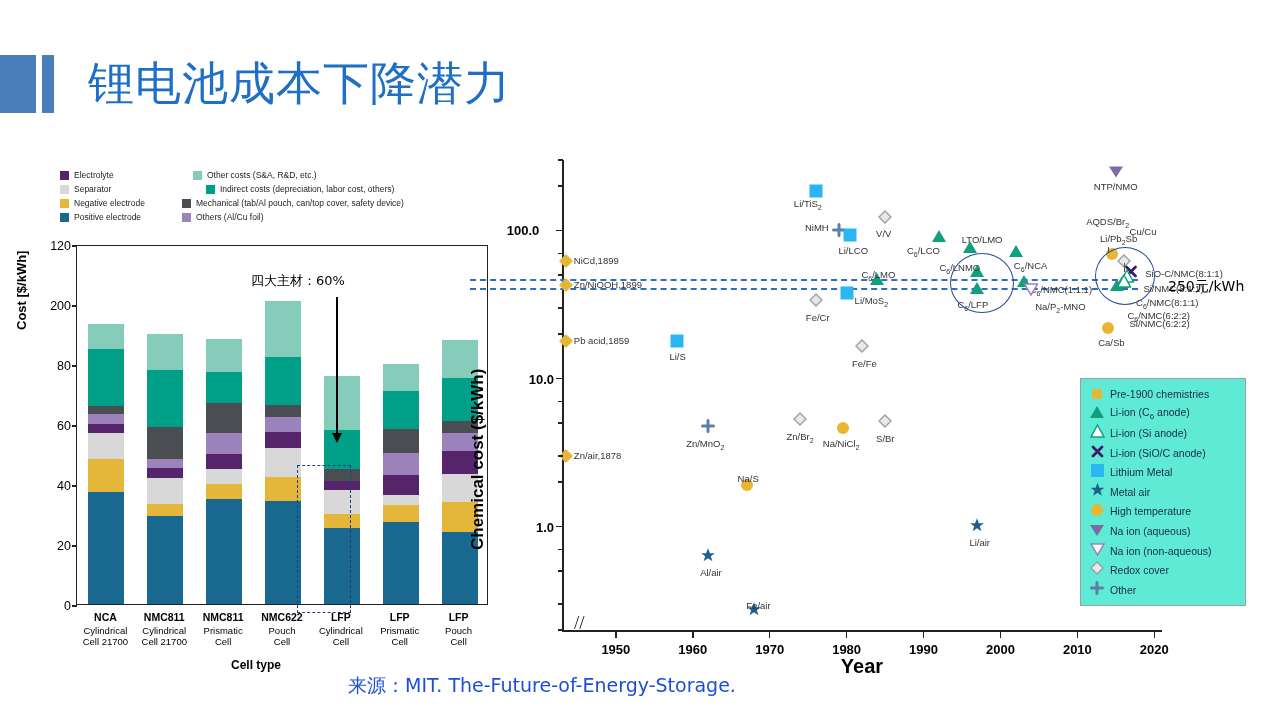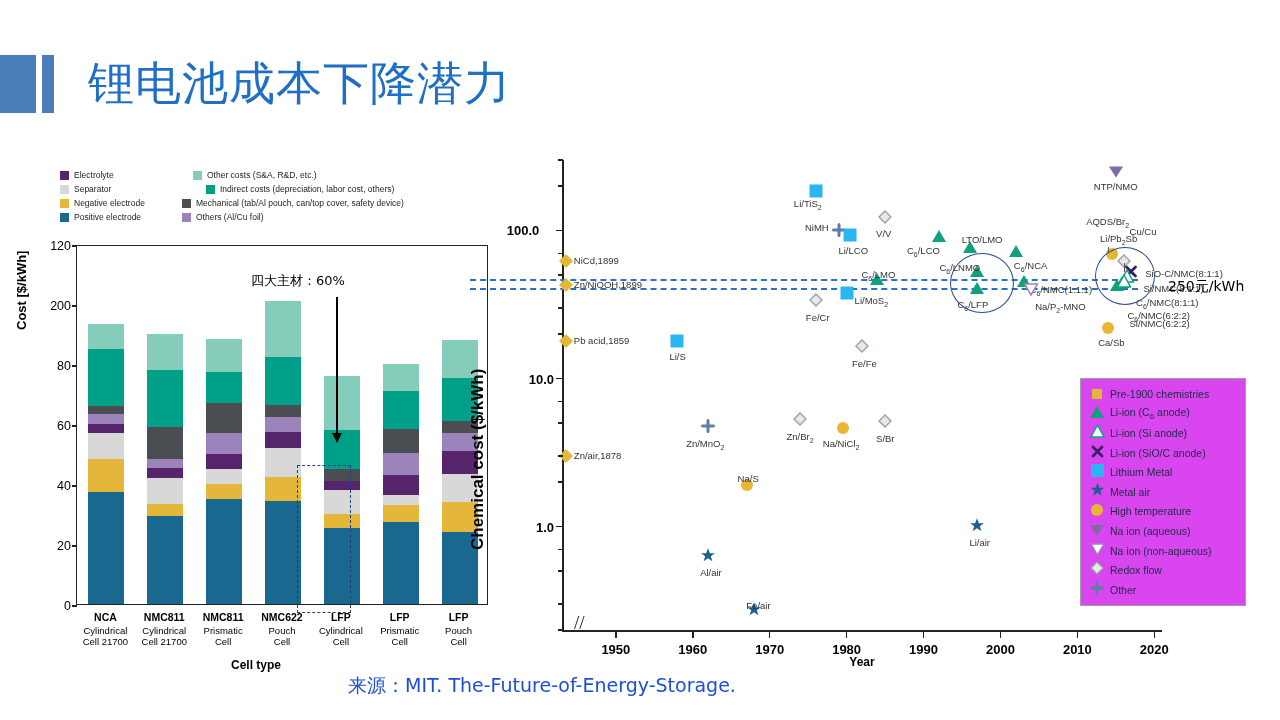--- a/index.html
+++ b/index.html
@@ -50,33 +50,33 @@
   #sc-xaxis{position:absolute;left:100px;top:480px;width:600px;height:1.6px;background:#222;}
   .sc-ytick-lbl{position:absolute;transform:translateY(-50%);font-size:13px;font-weight:bold;color:#000;
      text-align:right;white-space:nowrap;}
   .sc-ytick{position:absolute;width:7px;height:1.5px;background:#222;}
   .sc-ytick.minor{width:5px;}
   .sc-xtick{position:absolute;width:1.5px;height:7px;background:#222;}
   .sc-xtick-lbl{position:absolute;font-size:13px;font-weight:bold;color:#000;transform:translateX(-50%);white-space:nowrap;}
   #ylabel-right{position:absolute;left:6px;top:400px;transform:rotate(-90deg);transform-origin:left top;
      font-size:17px;font-weight:bold;color:#000;white-space:nowrap;}
   #xlabel-right{position:absolute;left:100px;top:505px;width:600px;text-align:center;
-     font-size:12px;font-weight:bold;color:#000;}
+     font-size:20px;font-weight:bold;color:#000;}
   .axis-break{position:absolute;font-size:19px;color:#222;font-family:"Liberation Serif",serif;}
 
   .pt{position:absolute;transform:translate(-50%,-50%);}
   .pt-lbl{position:absolute;font-size:9.5px;color:#333;white-space:nowrap;line-height:10px;}
   .pt-lbl sub{font-size:7px;} .pt-lbl sup{font-size:7px;}
 
   .dashline{position:absolute;height:0;border-top:2.5px dashed #2f6fc0;}
   .ellipse{position:absolute;border:1.4px solid #2a4d8f;border-radius:50%;}
   .leader{position:absolute;background:#555;}
 
   #sc-legend{position:absolute;left:618px;top:228px;width:166px;
-     border:1px solid #9aa0a6;background:#d946ef;padding:5px 7px;box-sizing:border-box;}
+     border:1px solid #9aa0a6;background:#5eead4;padding:5px 7px;box-sizing:border-box;}
   .slg-row{display:flex;align-items:center;height:19.6px;}
   .slg-ic{width:18px;text-align:center;flex:none;margin-right:4px;}
   .slg-tx{font-size:10.5px;color:#1a2b44;white-space:nowrap;}
   .slg-tx sub{font-size:8px;}
 
   #anno-250{position:absolute;left:1168px;top:278px;font-size:14px;color:#000;white-space:nowrap;
      font-family:"DejaVu Sans",sans-serif;}
   #source-note{position:absolute;left:348px;top:673px;font-size:19px;color:#1d4ed8;white-space:nowrap;
      font-family:"DejaVu Sans",sans-serif;}
 </style>
@@ -396,21 +396,21 @@
       <div class="slg-row">
         <span class="slg-ic"><div class="pt" style="position: relative; transform: none; display: inline-block;"><svg width="15" height="13">
               <polygon points="1,1 14,1 7.5,12" fill="#fff" stroke="#9d83bb" stroke-width="1.5"></polygon>
             </svg></div></span>
         <span class="slg-tx">Na ion (non-aqueous)</span>
       </div>
       <div class="slg-row">
         <span class="slg-ic"><div class="pt" style="position: relative; transform: none; display: inline-block;"><svg width="14" height="14">
               <polygon points="7,1 13,7 7,13 1,7" fill="#e8e8e8" stroke="#9aa0a6" stroke-width="1.4"></polygon>
             </svg></div></span>
-        <span class="slg-tx">Redox flow</span>
+        <span class="slg-tx">Redox cover</span>
       </div>
       <div class="slg-row">
         <span class="slg-ic"><div class="pt" style="position: relative; transform: none; display: inline-block;"><svg width="14" height="14">
               <path d="M7,1.5 L7,12.5 M1.5,7 L12.5,7" stroke="#5b7fa6" stroke-width="3" stroke-linecap="round"></path>
             </svg></div></span>
         <span class="slg-tx">Other</span>
       </div>
     </div>
 <div class="sc-ytick-lbl" style="top: 376.566px; left: 30px; width: 62px;">1.0</div>
     <div class="sc-ytick" style="top: 375.866px; left: 94px;"></div>

